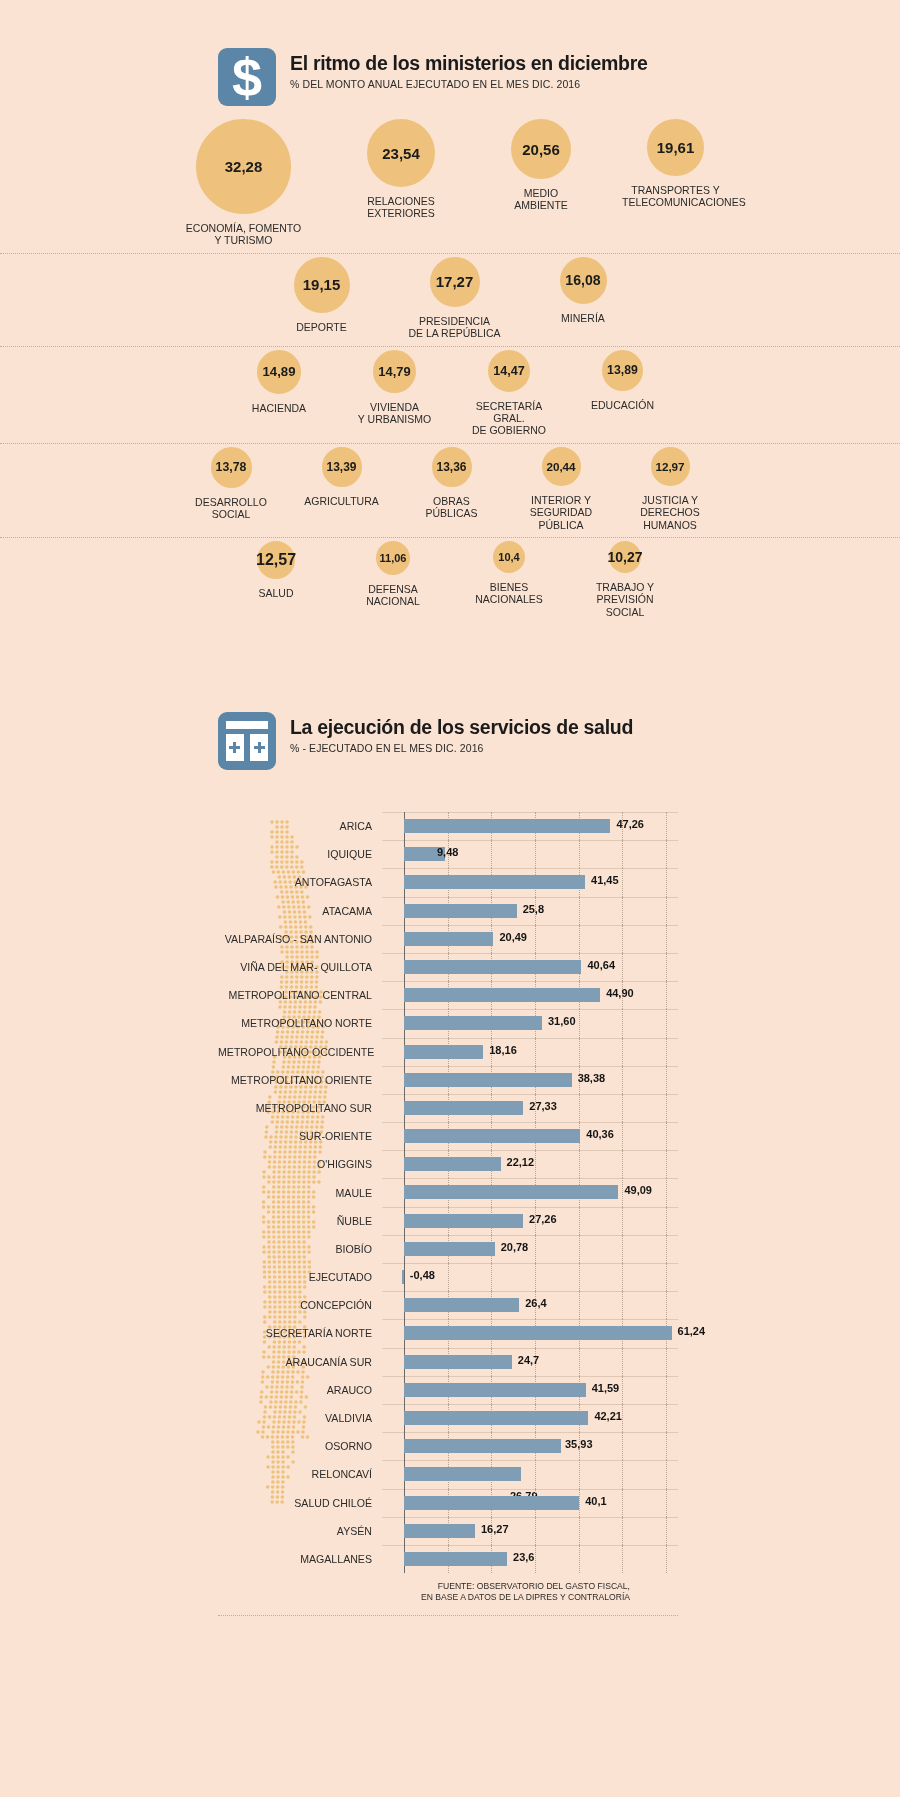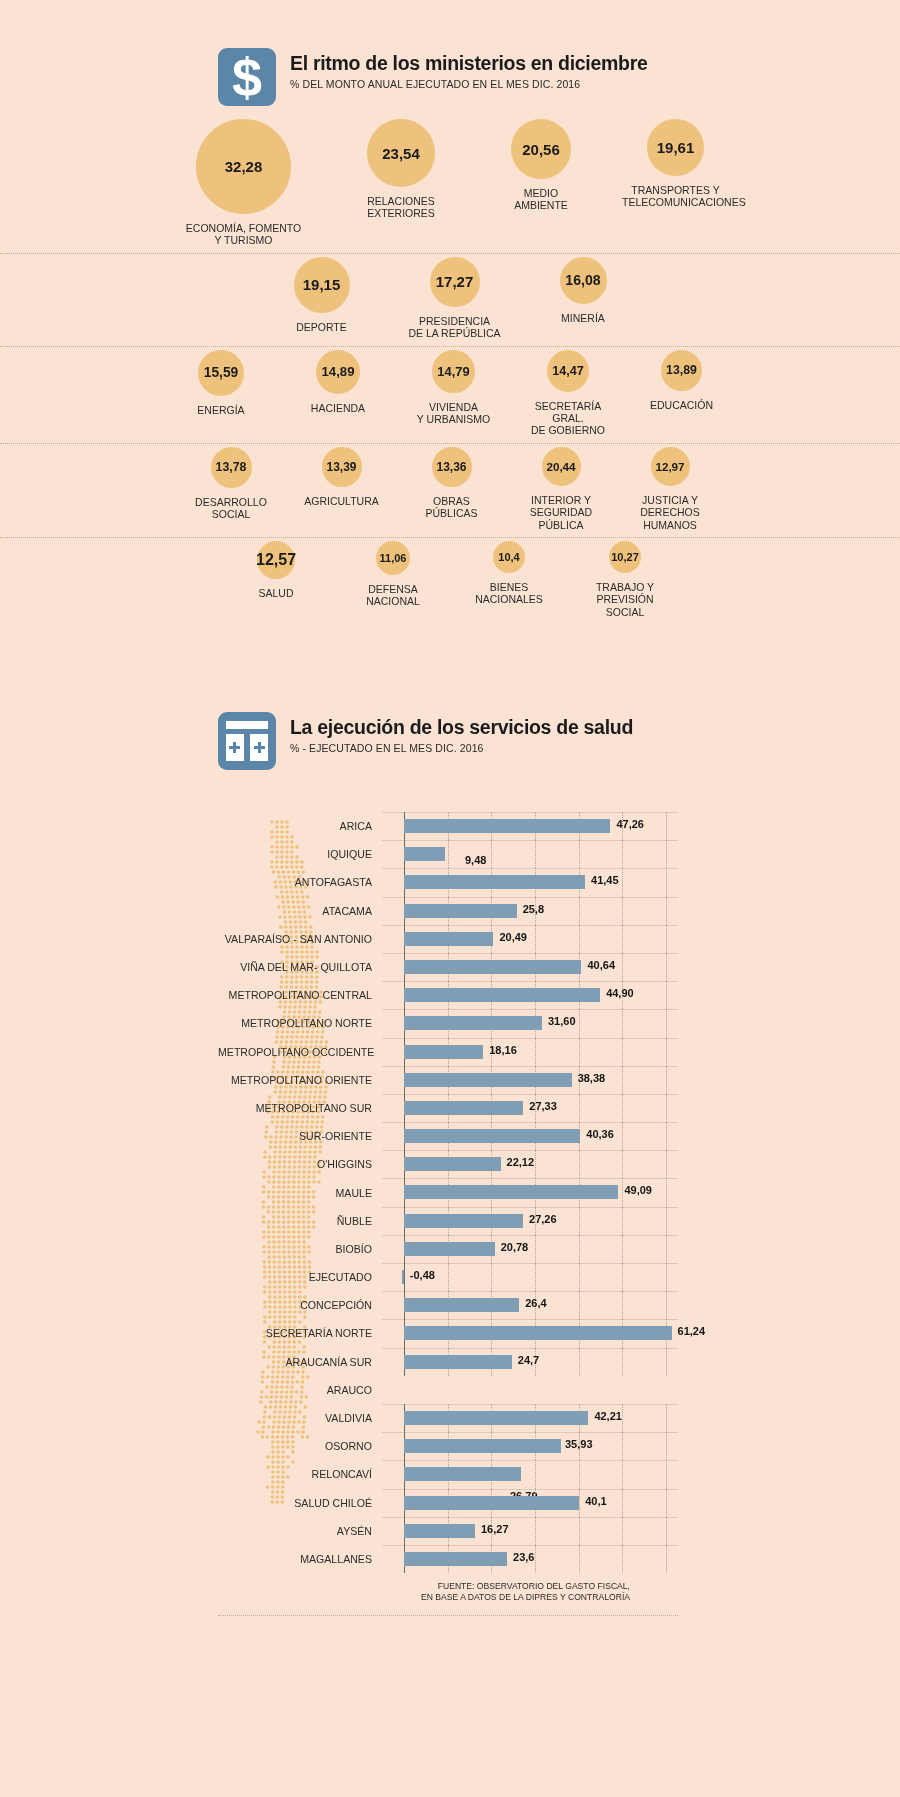--- a/index.html
+++ b/index.html
@@ -117,24 +117,20 @@
             </div>
             <div class="mcell">
               <div class="circle" style="width: 47px; height: 47px; font-size: 14.1px;">16,08</div>
               <div class="mlabel" style="width: 97px;">MINERÍA</div>
             </div>
           </div>
         </div>
         <div class="mrow">
           <div class="mrow-inner" style="gap: 22px;">
             <div class="mcell">
-              <div class="circle" style="width: 46px; height: 46px; font-size: 13.8px;">15,59</div>
-              <div class="mlabel" style="width: 96px;">ENERGÍA</div>
-            </div>
-            <div class="mcell">
               <div class="circle" style="width: 44px; height: 44px; font-size: 13.2px;">14,89</div>
               <div class="mlabel" style="width: 94px;">HACIENDA</div>
             </div>
             <div class="mcell">
               <div class="circle" style="width: 43px; height: 43px; font-size: 12.9px;">14,79</div>
               <div class="mlabel" style="width: 93px;">VIVIENDA
 Y URBANISMO</div>
             </div>
             <div class="mcell">
               <div class="circle" style="width: 42px; height: 42px; font-size: 12.6px;">14,47</div>
@@ -188,21 +184,21 @@
               <div class="circle" style="width: 34px; height: 34px; font-size: 11px;">11,06</div>
               <div class="mlabel" style="width: 86px;">DEFENSA
 NACIONAL</div>
             </div>
             <div class="mcell">
               <div class="circle" style="width: 32px; height: 32px; font-size: 11px;">10,4</div>
               <div class="mlabel" style="width: 86px;">BIENES
 NACIONALES</div>
             </div>
             <div class="mcell">
-              <div class="circle" style="width: 32px; height: 32px; font-size: 11px;">10,27</div>
+              <div class="circle" style="width: 32px; height: 32px; font-size: 14px;">10,27</div>
               <div class="mlabel" style="width: 86px;">TRABAJO Y
 PREVISIÓN SOCIAL</div>
             </div>
           </div>
         </div>
       </div>
   </section>
 
   <section id="health">
     <div class="sec-head hh">
@@ -1345,21 +1341,21 @@
             <div class="plot">
               <div class="hline"></div>
               <div class="zero" style="left: 21.8571px;"></div>
               <div class="grid" style="left: 65.5714px;"></div>
               <div class="grid" style="left: 109.286px;"></div>
               <div class="grid" style="left: 153px;"></div>
               <div class="grid" style="left: 196.714px;"></div>
               <div class="grid" style="left: 240.429px;"></div>
               <div class="grid" style="left: 284.143px;"></div>
               <div class="bar" style="left: 21.8571px; width: 41.4411px;"></div>
-              <div class="val" style="left: 83px; margin-top: 8px;">9,48</div>
+              <div class="val" style="left: 55px;">9,48</div>
             </div>
           </div>
           <div class="row">
             <div class="rlabel">ANTOFAGASTA</div>
             <div class="plot">
               <div class="hline"></div>
               <div class="zero" style="left: 21.8571px;"></div>
               <div class="grid" style="left: 65.5714px;"></div>
               <div class="grid" style="left: 109.286px;"></div>
               <div class="grid" style="left: 153px;"></div>
@@ -1620,20 +1616,32 @@
               <div class="grid" style="left: 153px;"></div>
               <div class="grid" style="left: 196.714px;"></div>
               <div class="grid" style="left: 240.429px;"></div>
               <div class="grid" style="left: 284.143px;"></div>
               <div class="bar" style="left: 21.8571px; width: 107.974px;"></div>
               <div class="val" style="left: 135.831px;">24,7</div>
             </div>
           </div>
           <div class="row">
             <div class="rlabel">ARAUCO</div>
+            <div class="plot">
+              <div class="hline"></div>
+              <div class="zero" style="left: 21.8571px;"></div>
+              <div class="grid" style="left: 65.5714px;"></div>
+              <div class="grid" style="left: 109.286px;"></div>
+              <div class="grid" style="left: 153px;"></div>
+              <div class="grid" style="left: 196.714px;"></div>
+              <div class="grid" style="left: 240.429px;"></div>
+              <div class="grid" style="left: 284.143px;"></div>
+              <div class="bar" style="left: 21.8571px; width: 181.808px;"></div>
+              <div class="val" style="left: 209.665px;">41,59</div>
+            </div>
           </div>
           <div class="row">
             <div class="rlabel">VALDIVIA</div>
             <div class="plot">
               <div class="hline"></div>
               <div class="zero" style="left: 21.8571px;"></div>
               <div class="grid" style="left: 65.5714px;"></div>
               <div class="grid" style="left: 109.286px;"></div>
               <div class="grid" style="left: 153px;"></div>
               <div class="grid" style="left: 196.714px;"></div>

